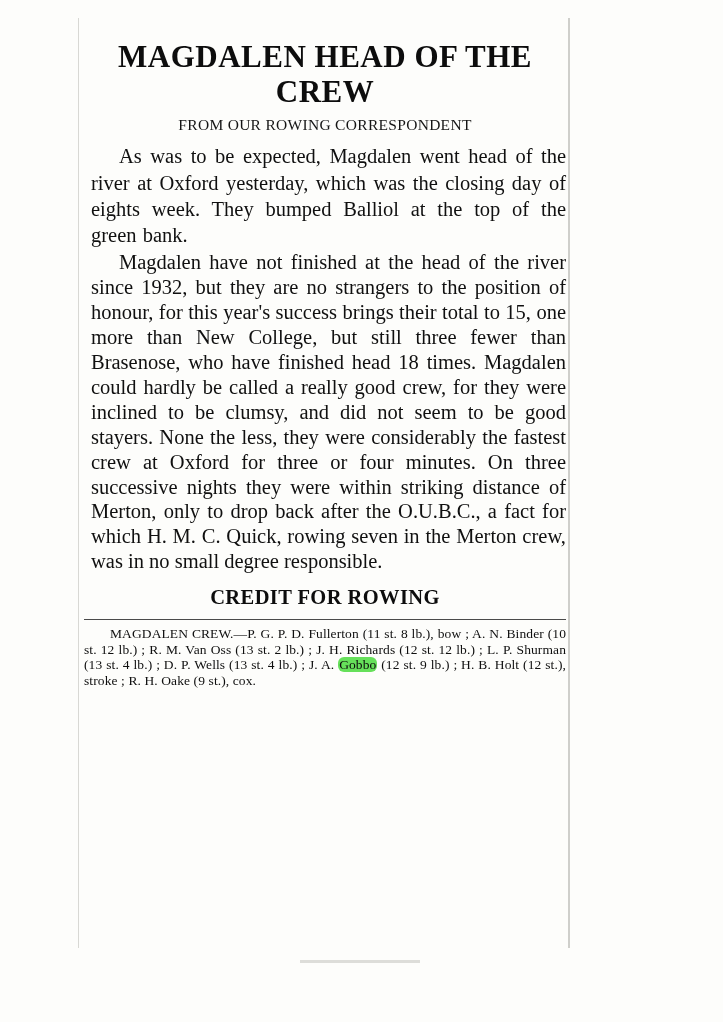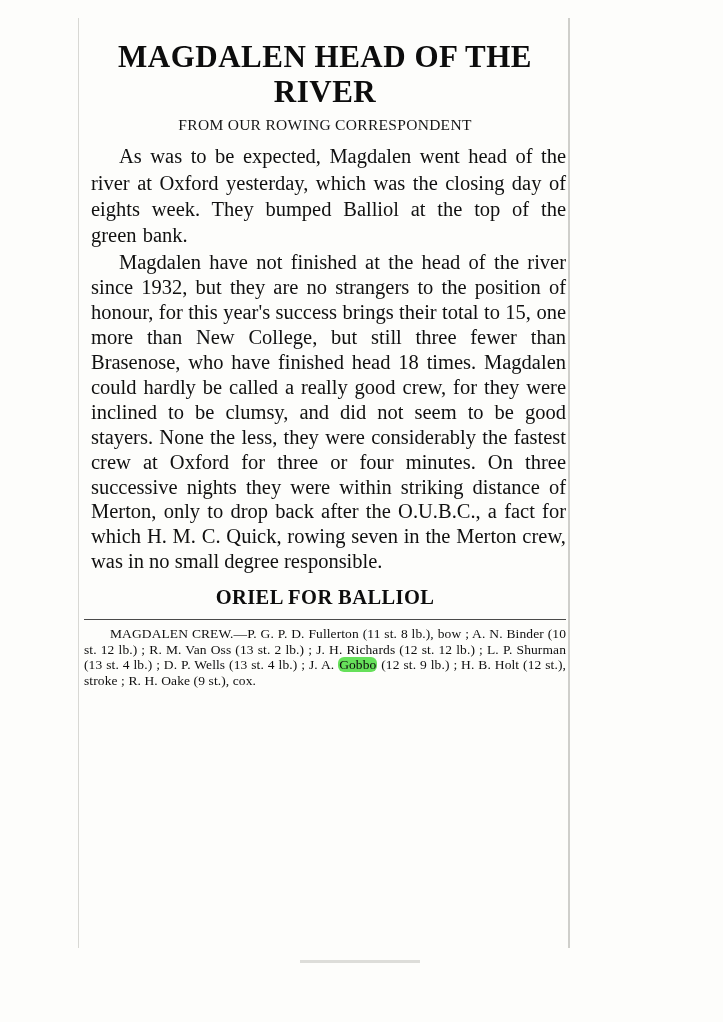--- a/index.html
+++ b/index.html
@@ -133,32 +133,32 @@
 </head>
 <body>
 
 <div class="page">
 
   <div class="scan-edge-left"></div>
   <div class="scan-edge-right"></div>
 
   <div class="clipping">
 
-    <h1 class="headline">MAGDALEN HEAD OF THE RIVER</h1>
+    <h1 class="headline">MAGDALEN HEAD OF THE CREW</h1>
 
 
     <div class="byline">
       <span class="byline-inner">FROM OUR ROWING CORRESPONDENT</span>
     </div>
 
     <p class="body-par">As was to be expected, Magdalen went head of the river at Oxford yesterday, which was the closing day of eights week. They bumped Balliol at the top of the green bank.</p>
 
     <p class="body-par tight">Magdalen have not finished at the head of the river since 1932, but they are no strangers to the position of honour, for this year's success brings their total to 15, one more than New College, but still three fewer than Brasenose, who have finished head 18 times. Magdalen could hardly be called a really good crew, for they were inclined to be clumsy, and did not seem to be good stayers. None the less, they were considerably the fastest crew at Oxford for three or four minutes. On three successive nights they were within striking distance of Merton, only to drop back after the O.U.B.C., a fact for which H. M. C. Quick, rowing seven in the Merton crew, was in no small degree responsible.</p>
 
-    <h3 class="section-head">ORIEL FOR BALLIOL</h3>
+    <h3 class="section-head">CREDIT FOR ROWING</h3>
 
 
     <hr class="rule">
 
     <div class="crew-block">
       <span class="lead-indent"></span><span>MAGDALEN CREW.—</span><span>P. G. P. D. Fullerton (11 st. 8 lb.), bow ; A. N. Binder (10 st. 12 lb.) ; R. M. Van Oss (13 st. 2 lb.) ; J. H. Richards (12 st. 12 lb.) ; L. P. Shurman (13 st. 4 lb.) ; D. P. Wells (13 st. 4 lb.) ; J. A. </span><span class="highlight">Gobbo</span><span> (12 st. 9 lb.) ; H. B. Holt (12 st.), stroke ; R. H. Oake (9 st.), cox.</span>
     </div>
 
   </div>
 

